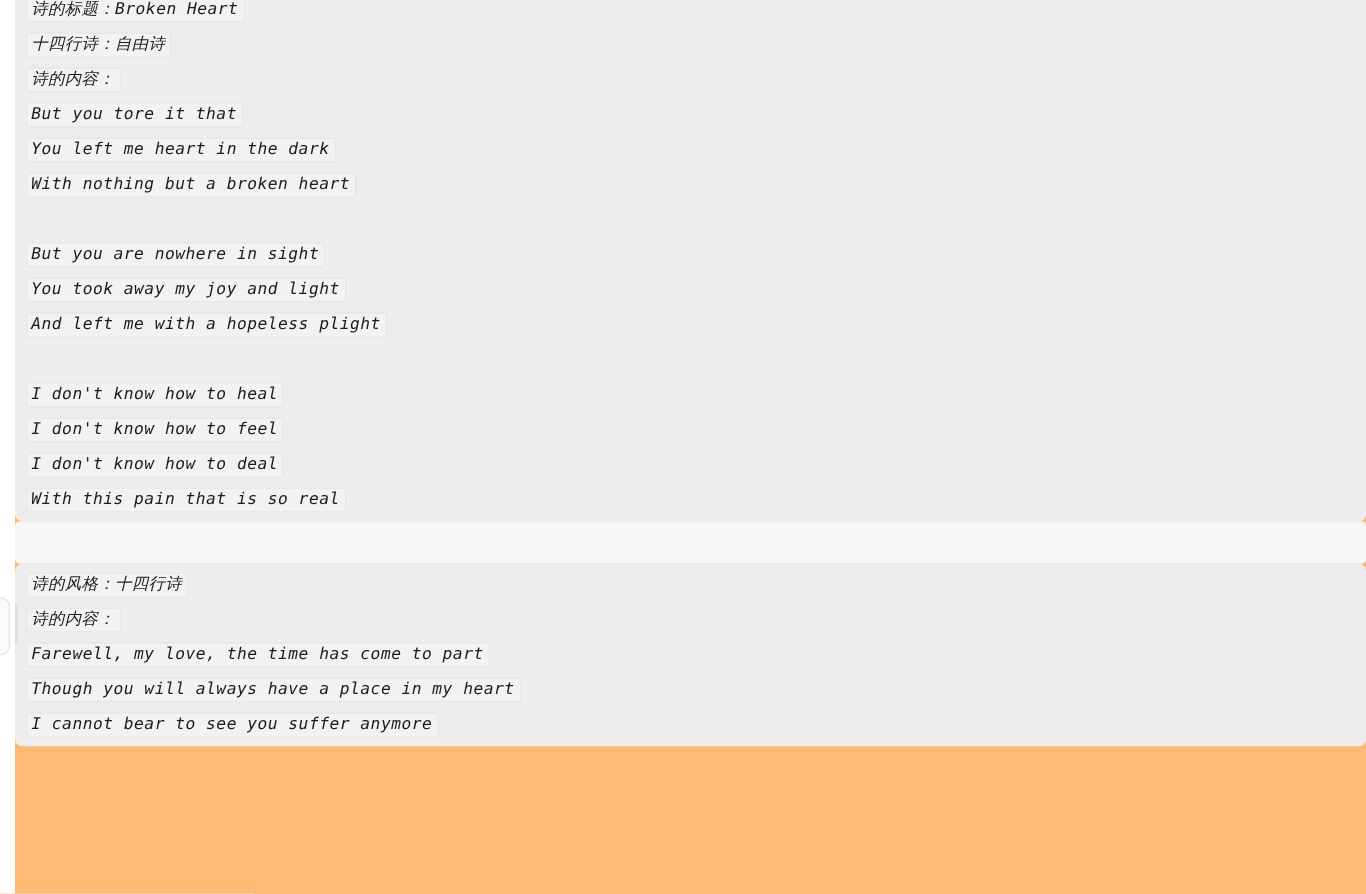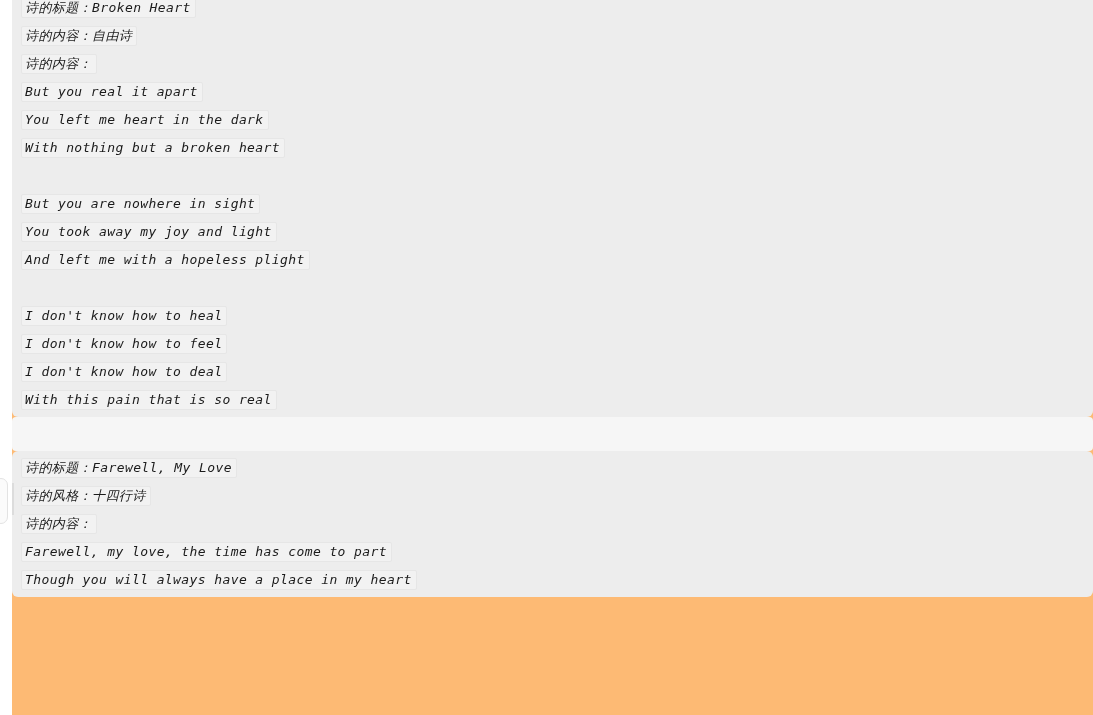--- a/index.html
+++ b/index.html
@@ -115,28 +115,28 @@
   <div class="gutter"></div>
   <div class="left-stub"></div>
   <div class="caret-tick"></div>
 
   <div class="msg msg-first">
     <div class="msg-inner">
       <div class="line">
         <span class="chip">诗的标题：Broken Heart</span>
       </div>
       <div class="line">
-        <span class="chip">诗的内容：自由诗</span>
+        <span class="chip">十四行诗：自由诗</span>
       </div>
       <div class="line">
         <span class="chip">诗的内容：</span>
       </div>
 
       <div class="line">
-        <span class="chip">But you real it apart</span>
+        <span class="chip">But you tore it that</span>
       </div>
       <div class="line">
         <span class="chip">You left me heart in the dark</span>
       </div>
       <div class="line">
         <span class="chip">With nothing but a broken heart</span>
       </div>
       <div class="line blank">
         
       </div>
@@ -165,31 +165,31 @@
         <span class="chip">With this pain that is so real</span>
       </div>
     </div>
   </div>
 
   <div class="divider"></div>
 
   <div class="msg">
     <div class="msg-inner">
       <div class="line">
-        <span class="chip">诗的标题：Farewell, My Love</span>
-      </div>
-      <div class="line">
         <span class="chip">诗的风格：十四行诗</span>
       </div>
       <div class="line">
         <span class="chip">诗的内容：</span>
       </div>
 
       <div class="line">
         <span class="chip">Farewell, my love, the time has come to part</span>
       </div>
       <div class="line">
         <span class="chip">Though you will always have a place in my heart</span>
       </div>
+      <div class="line">
+        <span class="chip">I cannot bear to see you suffer anymore</span>
+      </div>
     </div>
   </div>
 
 </div>
 
 </body></html>

